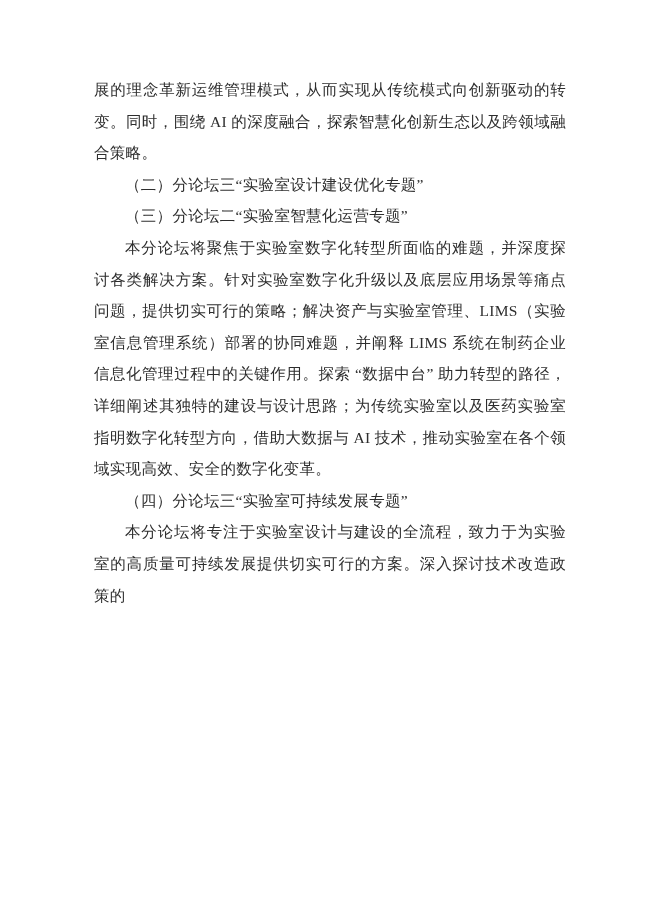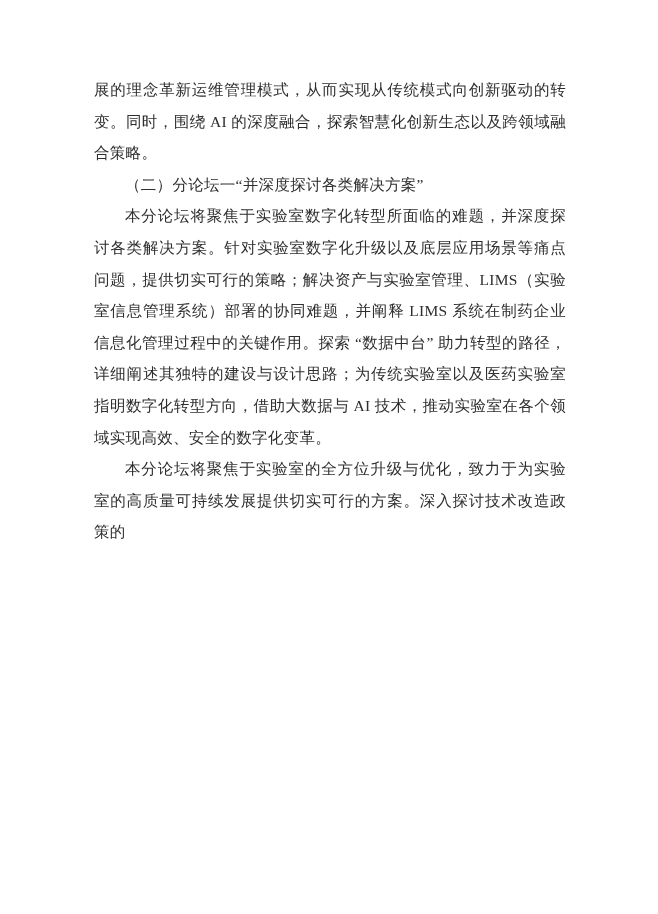--- a/index.html
+++ b/index.html
@@ -36,17 +36,19 @@
   .para-continuation {
     text-indent: 0;
   }
 </style>
 </head>
 <body>
 
 <div class="page">
   <div class="doc-content">
     <p class="para-continuation">展的理念革新运维管理模式，从而实现从传统模式向创新驱动的转变。同时，围绕 AI 的深度融合，探索智慧化创新生态以及跨领域融合策略。</p>
-    <p class="para-heading">（二）分论坛一“并深度探讨各类解决方案”</p>
+    <p class="para-heading">（二）分论坛三“实验室设计建设优化专题”</p>
+    <p class="para-heading">（三）分论坛二“实验室智慧化运营专题”</p>
     <p class="para-body">本分论坛将聚焦于实验室数字化转型所面临的难题，并深度探讨各类解决方案。针对实验室数字化升级以及底层应用场景等痛点问题，提供切实可行的策略；解决资产与实验室管理、LIMS（实验室信息管理系统）部署的协同难题，并阐释 LIMS 系统在制药企业信息化管理过程中的关键作用。探索 “数据中台” 助力转型的路径，详细阐述其独特的建设与设计思路；为传统实验室以及医药实验室指明数字化转型方向，借助大数据与 AI 技术，推动实验室在各个领域实现高效、安全的数字化变革。</p>
-    <p class="para-body">本分论坛将聚焦于实验室的全方位升级与优化，致力于为实验室的高质量可持续发展提供切实可行的方案。深入探讨技术改造政策的</p>
+    <p class="para-heading">（四）分论坛三“实验室可持续发展专题”</p>
+    <p class="para-body">本分论坛将专注于实验室设计与建设的全流程，致力于为实验室的高质量可持续发展提供切实可行的方案。深入探讨技术改造政策的</p>
   </div>
 </div>
 
 </body></html>

